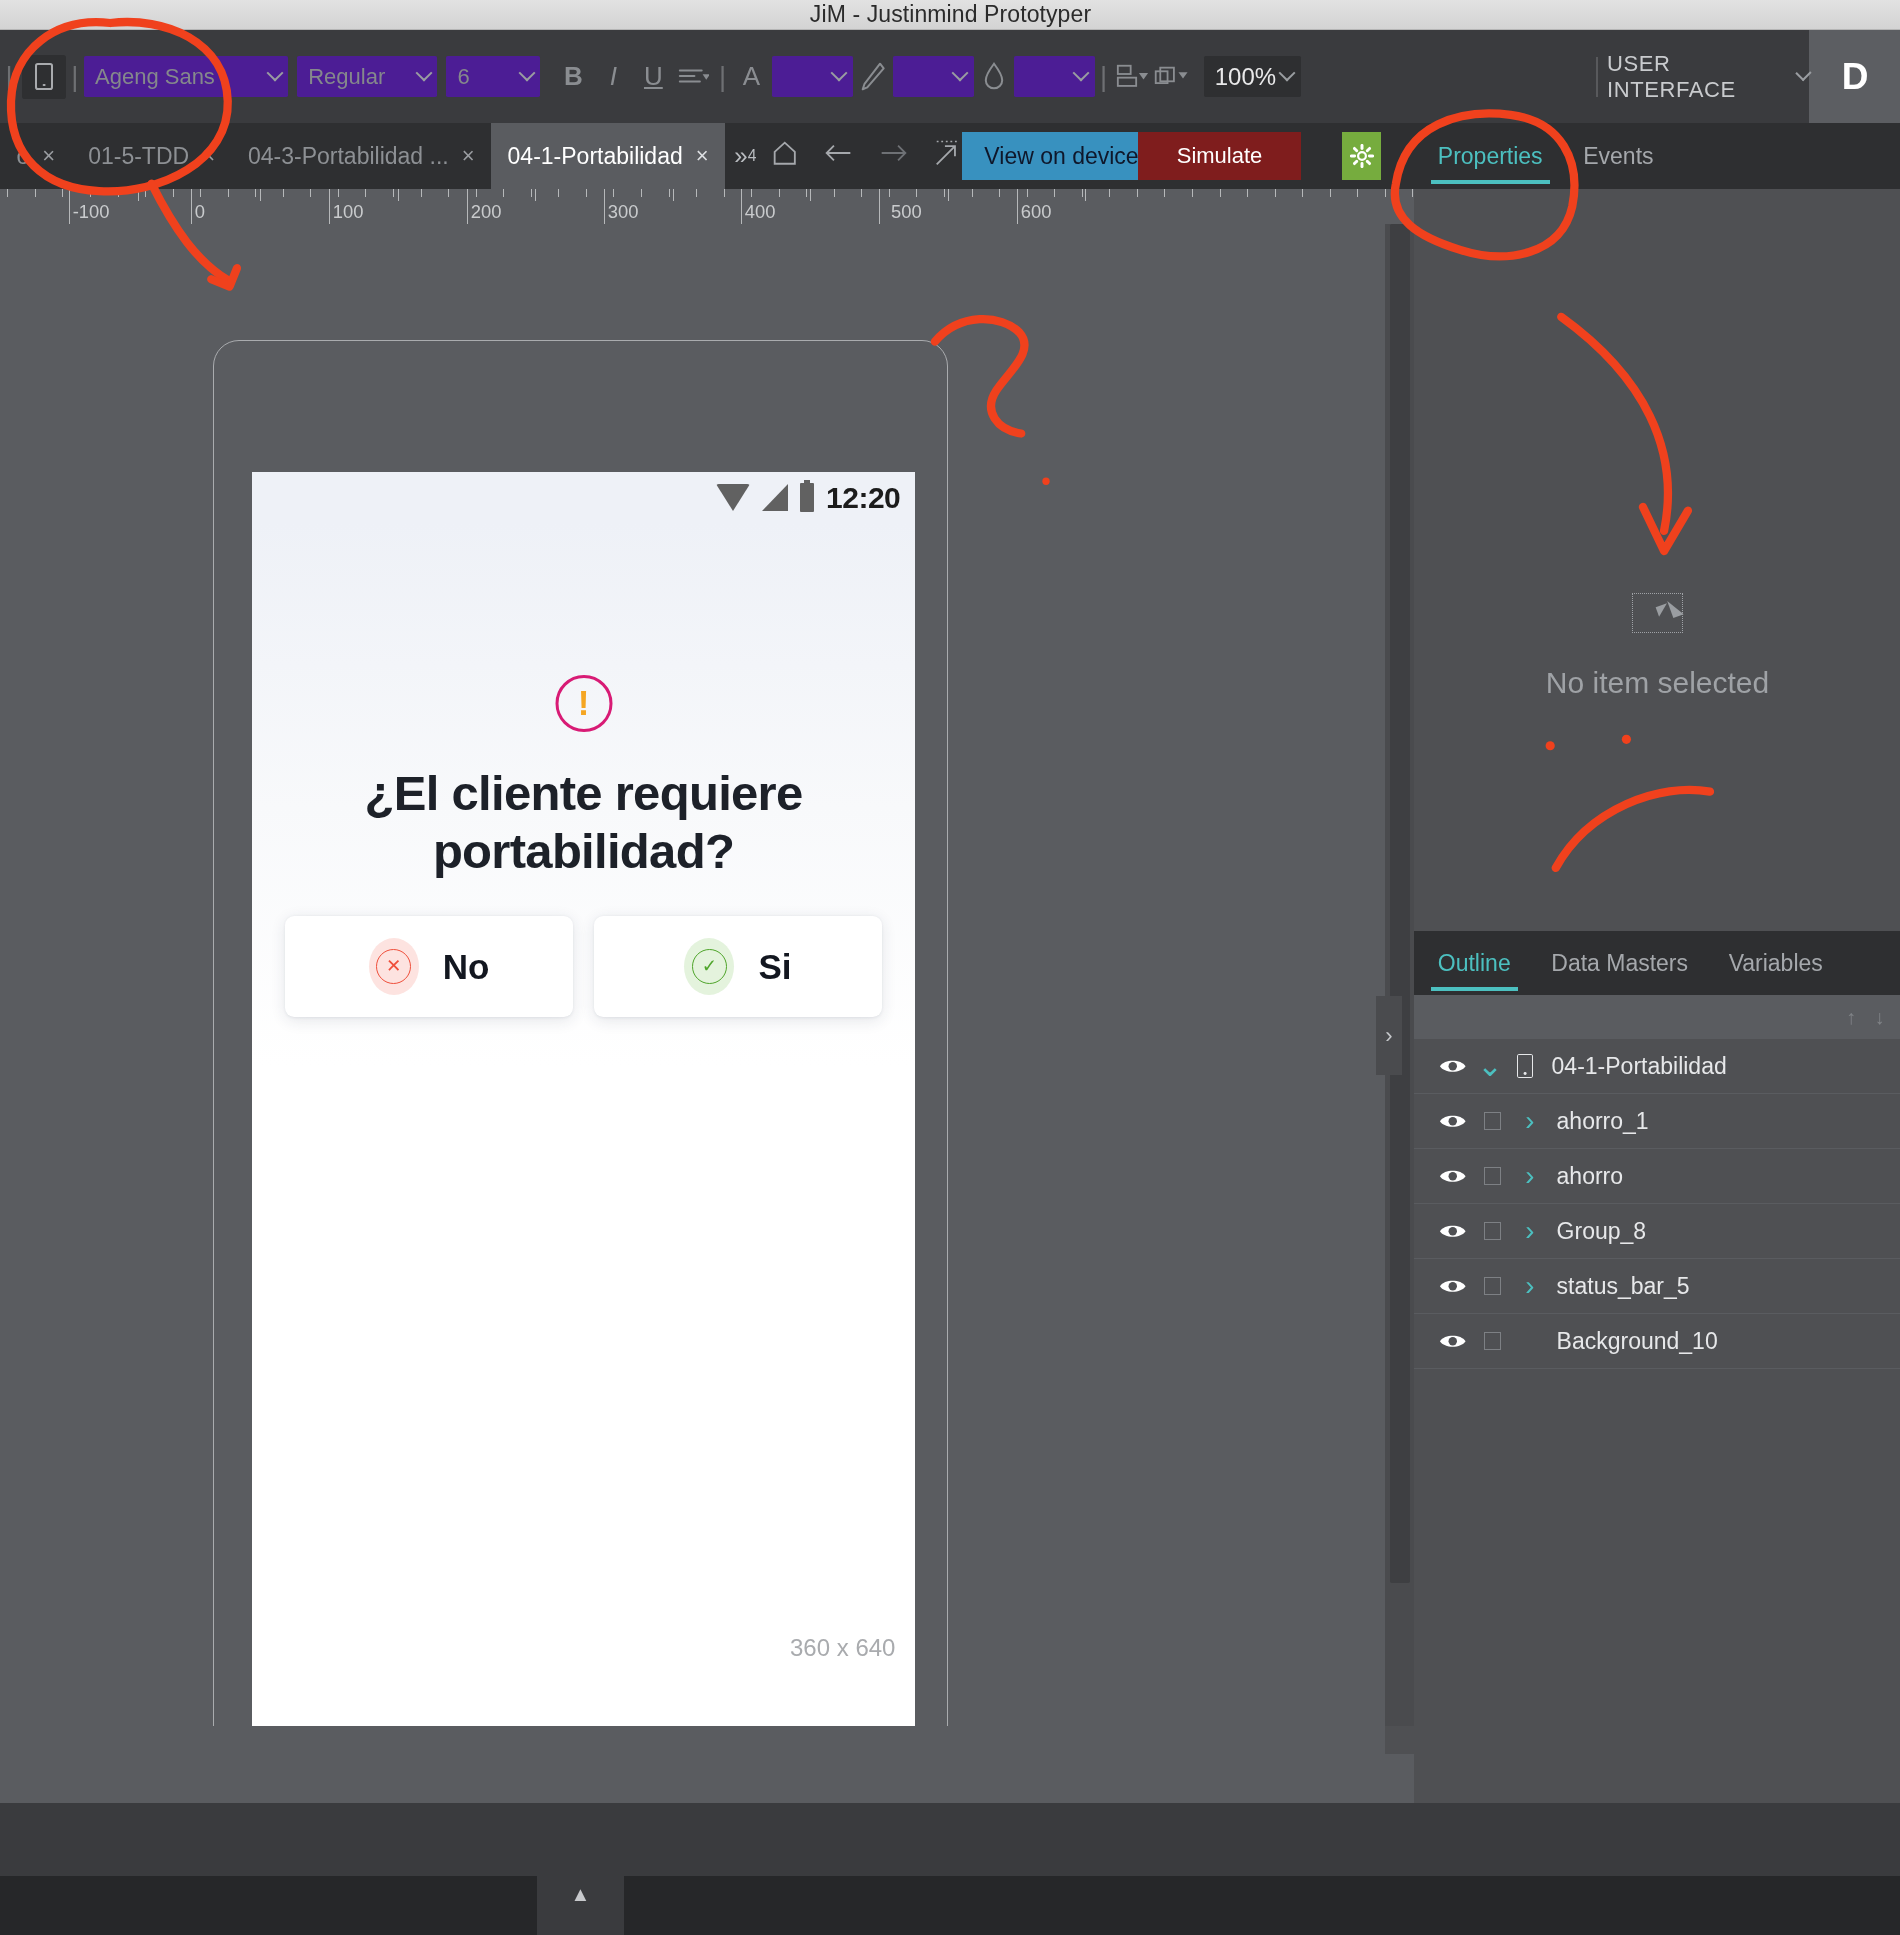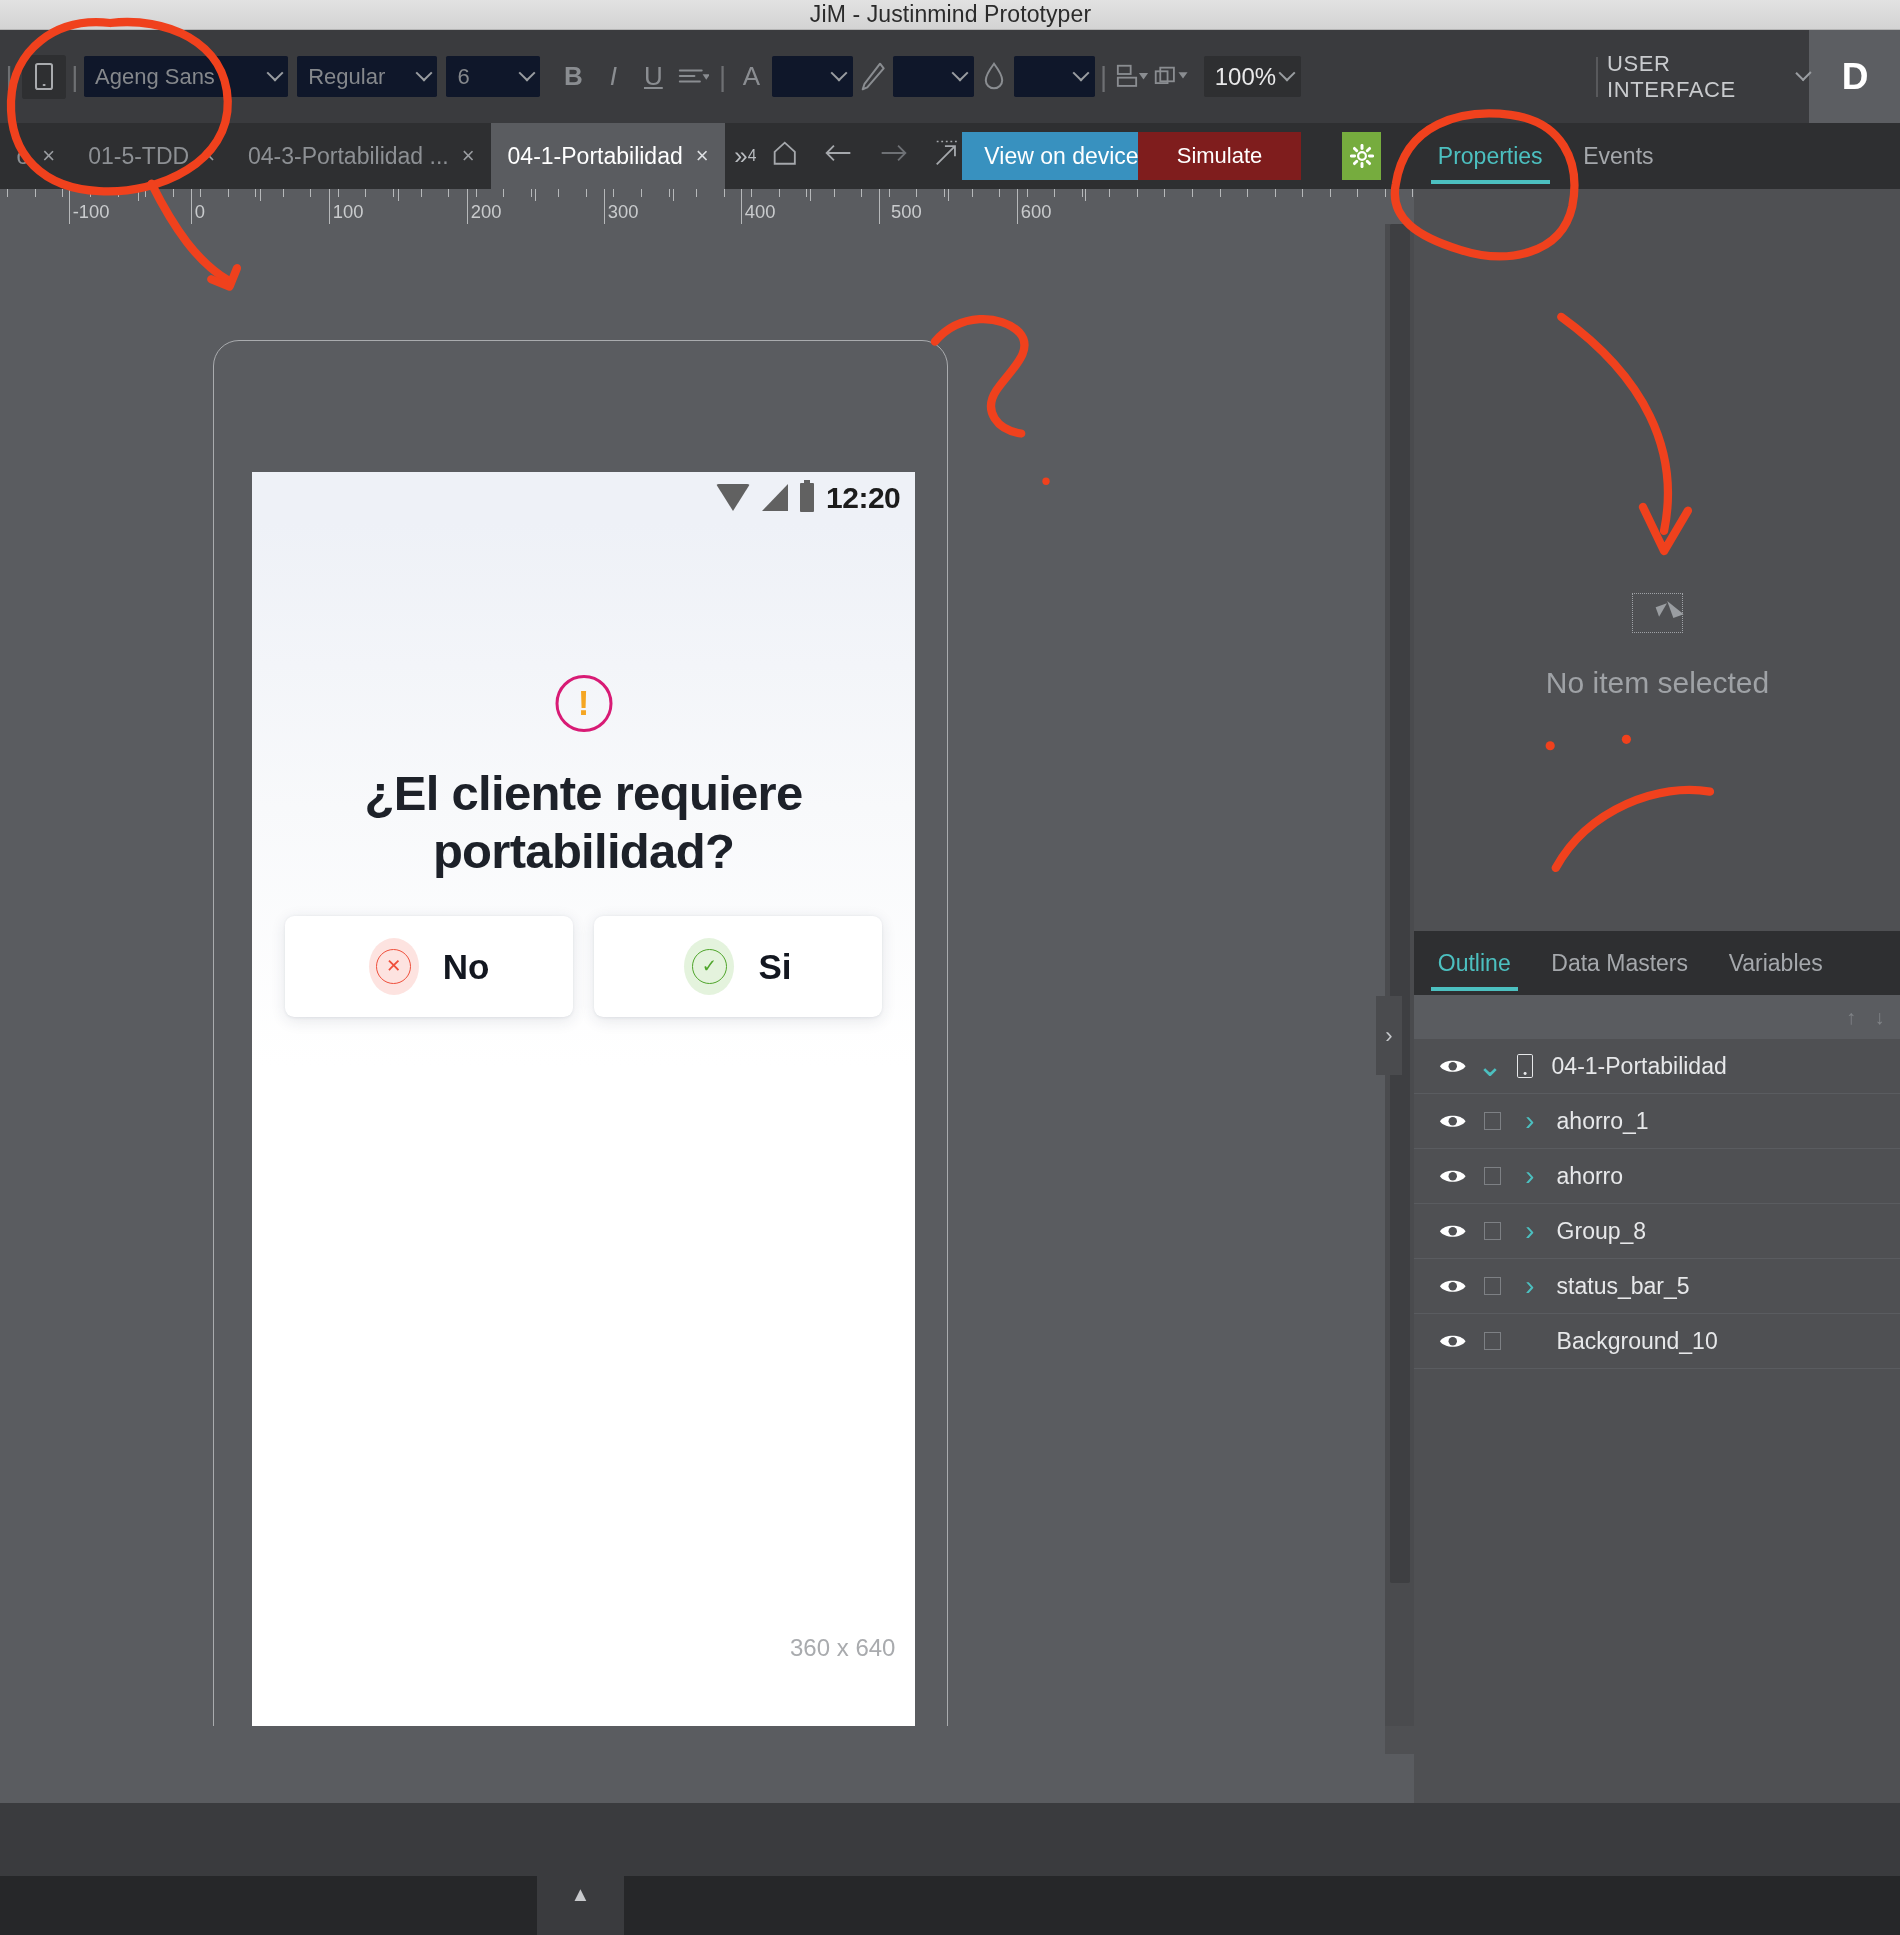--- a/index.html
+++ b/index.html
@@ -46,21 +46,21 @@
   .phone-glyph {
     width: 17.4px; height: 27.5px; border: 2.2px solid #a9abae; border-radius: 2.8px;
     position: relative;
   }
   .phone-glyph:after {
     content: ""; position: absolute; left: 50%; bottom: 1.8px;
     transform: translateX(-50%);
     width: 2.8px; height: 2.8px; border-radius: 50%; background: #a9abae;
   }
   .tb-combo {
-    height: 41px; background: #0f172a; border-radius: 1.8px;
+    height: 41px; background: #4c1d95; border-radius: 1.8px;
     display: flex; align-items: center; justify-content: space-between;
     padding: 0 7.3px 0 11px; color: #85888c; font-size: 22px;
   }
   .tb-combo.w-font { width: 204px; }
   .tb-combo.w-weight { width: 140px; }
   .tb-combo.w-size { width: 94px; }
   .tb-combo.w-blank1 { width: 81px; padding-left: 0; }
   .tb-combo.w-blank2 { width: 81px; padding-left: 0; }
   .tb-combo.w-blank3 { width: 81px; padding-left: 0; }
   .chev-thin {
@@ -111,21 +111,21 @@
   .tab-more { color: #b9bcc0; font-size: 24px; padding: 0 9.2px; display:flex; align-items:center;}
 
   .nav-icons {
     position: absolute; left: 771px; top: 123px; height: 66px;
     display: flex; align-items: center; gap: 24px;
   }
   .nav-ic { color: #a5a8ac; font-size: 27.5px; }
   .nav-ic.dim { color: #6e7175; }
   .btn-view {
     position: absolute; left: 962px; top: 132px;
-    width: 199px; height: 48px; background: #3891bf; color: #ffffff;
+    width: 199px; height: 48px; background: #3891bf; color: #0f172a;
     display: flex; align-items: center; justify-content: center;
     font-size: 23px;
   }
   .btn-sim {
     position: absolute; left: 1138px; top: 132px;
     width: 163px; height: 48px; background: #7f1d1d; color: #ffffff;
     display: flex; align-items: center; justify-content: center;
     font-size: 22px;
   }
   .btn-simgear {

